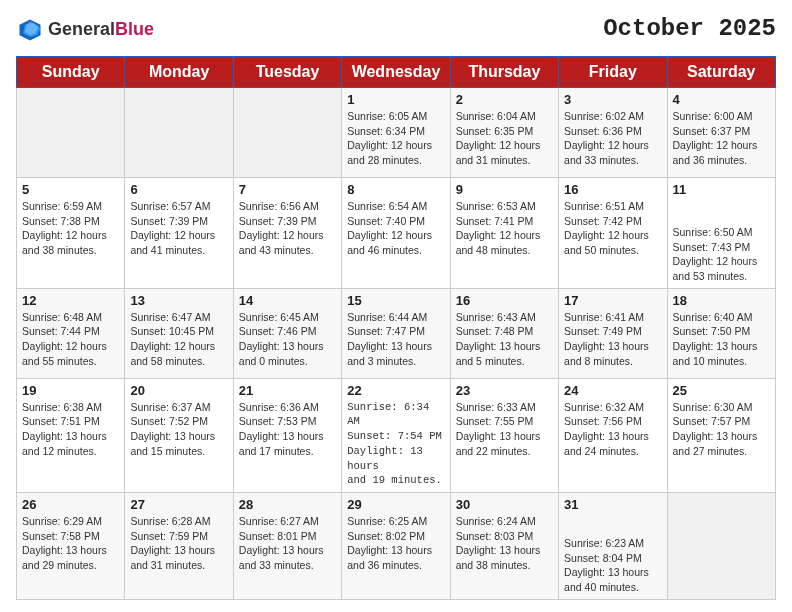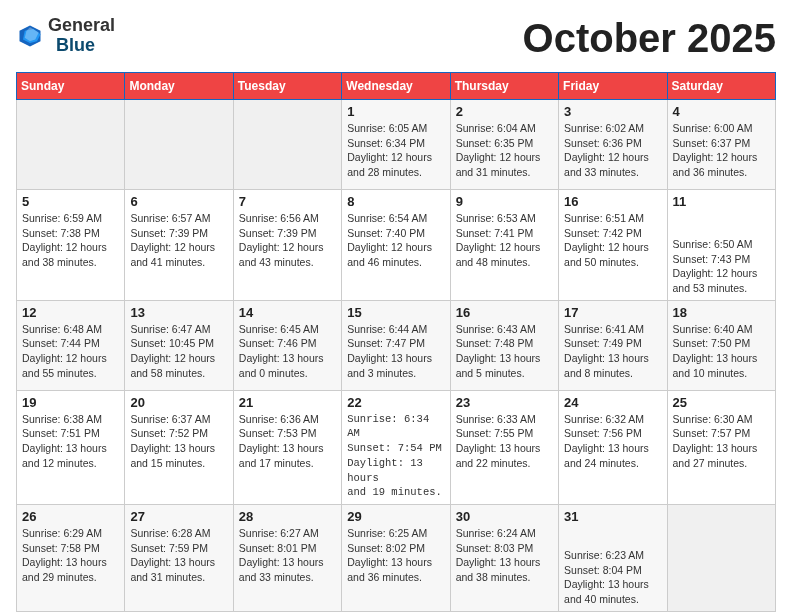--- a/index.html
+++ b/index.html
@@ -16,56 +16,56 @@
       align-items: flex-start;
       margin-bottom: 12px;
     }
     .logo {
       display: flex;
       align-items: center;
       gap: 4px;
     }
     .logo-text {
       display: flex;
-      flex-direction: column;
       font-size: 18px;
       font-weight: bold;
       line-height: 1.1;
     }
     .logo-general { color: #333; }
-    .logo-blue { color: #0c4a6e; margin-left: 8px; }
+    .logo-blue { color: #be185d; }
     .logo-icon {
       width: 28px;
       height: 28px;
     }
     .title-block {
       text-align: right;
     }
     .month-title {
-      font-size: 40px;
+      font-size: 24px;
       font-weight: bold;
       color: #222;
       line-height: 1.1;
+      font-family: Liberation Mono, monospace;
     }
     .location {
       font-size: 15px;
       color: #444;
       margin-top: 2px;
     }
     .calendar {
       width: 100%;
       border-collapse: collapse;
       font-size: 11px;
     }
     .calendar thead th {
-      background-color: #ef4444;
+      background-color: #b91c1c;
       color: #fff;
       padding: 6px 4px;
-      text-align: left;
-      font-size: 12px;
+      text-align: center;
+      font-size: 16px;
       font-weight: bold;
       border: 1px solid #1565c0;
     }
     .calendar tbody td {
       border: 1px solid #ccc;
       vertical-align: top;
       padding: 4px 5px;
       width: 108px;
       min-height: 80px;
       height: 90px;

